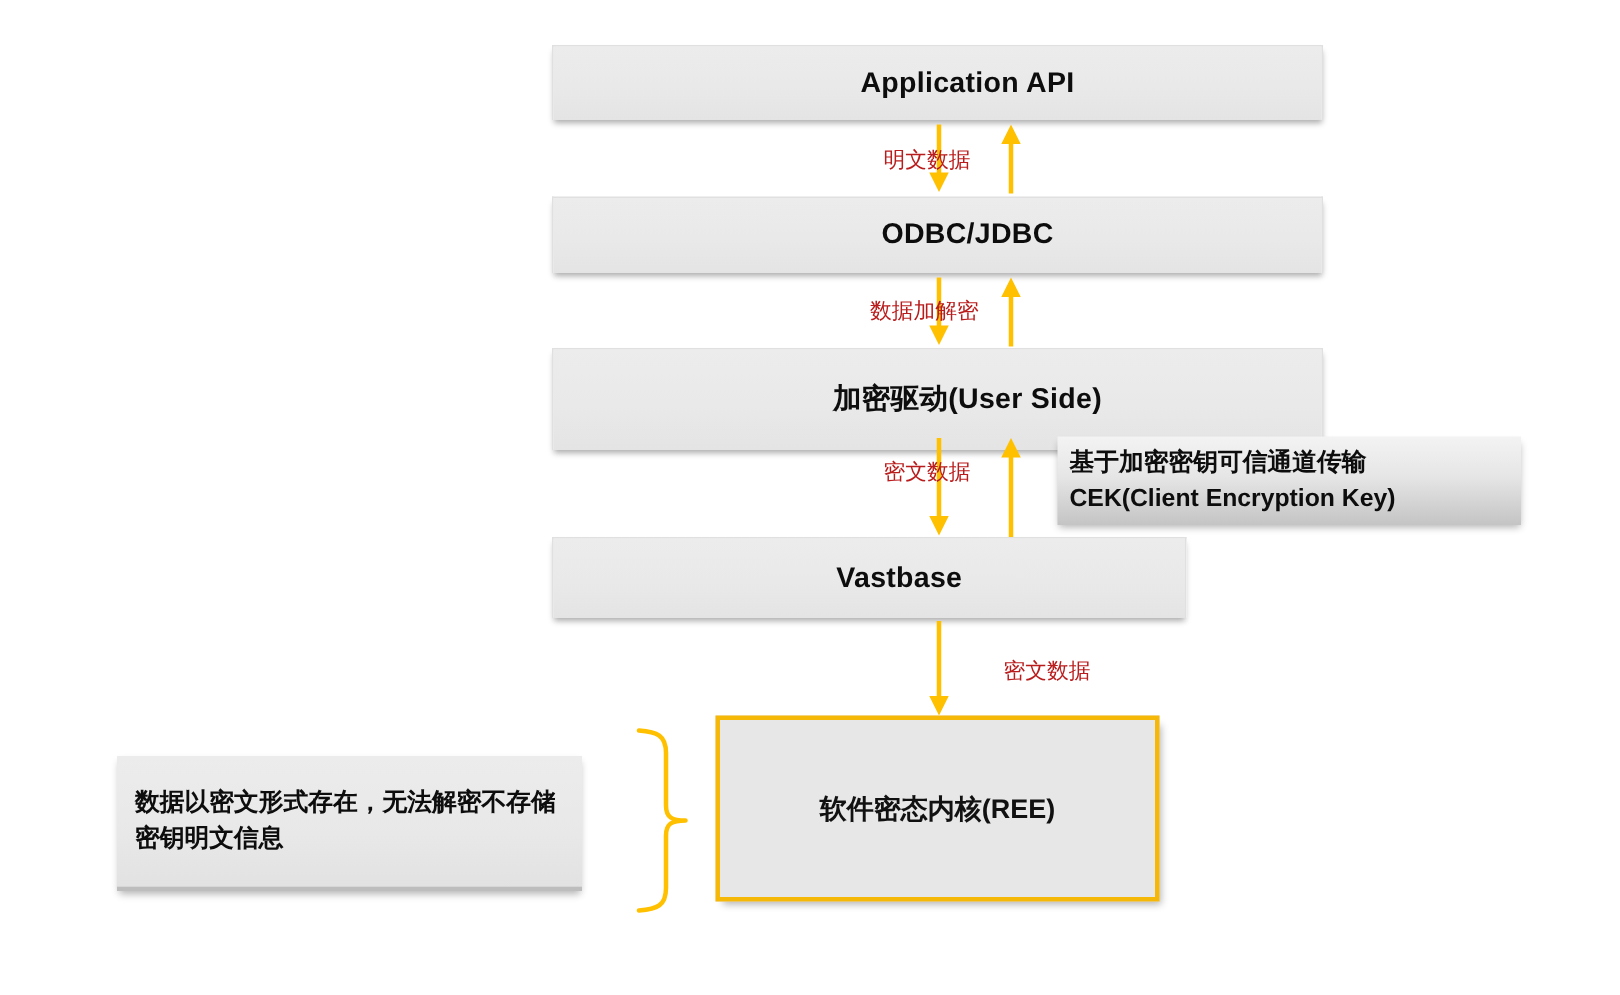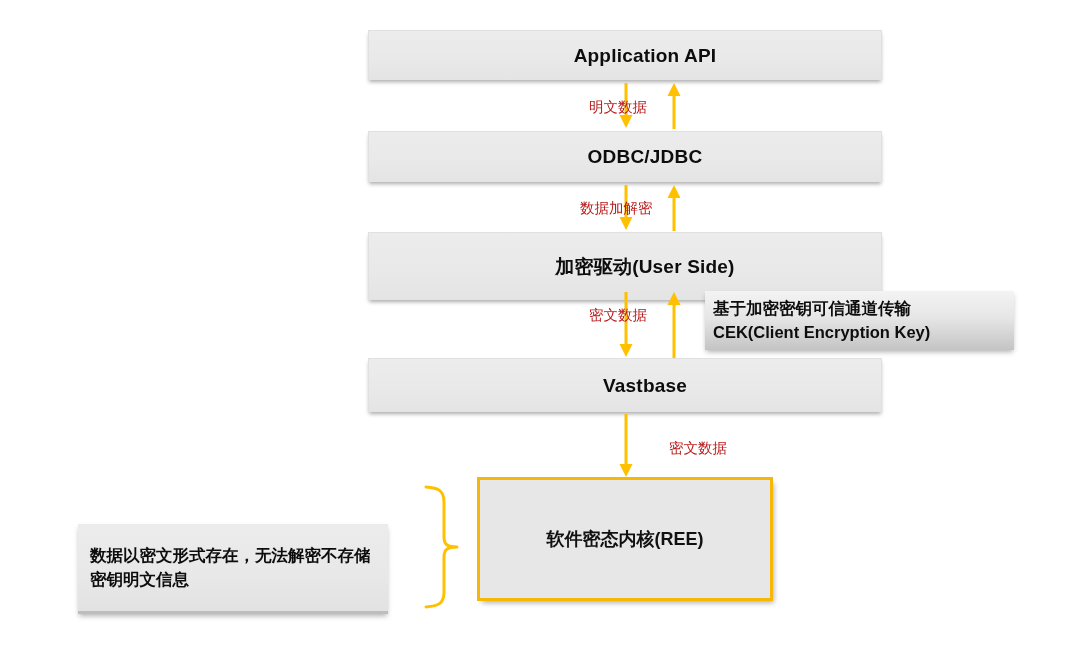--- a/index.html
+++ b/index.html
@@ -42,21 +42,21 @@
     font-weight: bold;
     letter-spacing: 0.2px;
     color: #0d0d0d;
     text-align: center;
     line-height: 1.15;
   }
 
   #box-application-api { left: 368px; top: 30px;  width: 514px; height: 50px; }
   #box-odbc-jdbc       { left: 368px; top: 131px; width: 514px; height: 51px; }
   #box-encrypt-driver  { left: 368px; top: 232px; width: 514px; height: 68px; }
-  #box-vastbase        { left: 368px; top: 358px; width: 514px; height: 54px; }
+  #box-vastbase        { left: 368px; top: 358px; width: 423px; height: 54px; }
 
   
   #box-ree {
     position: absolute;
     box-sizing: border-box;
     left: 477px; top: 477px;
     width: 296px; height: 124px;
     background: #e7e7e7;
     border: 3px solid #f6b808;
     box-shadow: 3px 4px 5px -2px rgba(0,0,0,0.3);
@@ -93,21 +93,20 @@
     background: linear-gradient(to bottom, #f3f3f3 0%, #e6e6e6 45%, #c4c4c4 100%);
     padding-left: 8px;
   }
   #note-ciphertext-storage {
     left: 78px; top: 504px;
     width: 310px; height: 90px;
     background: linear-gradient(to bottom, #ececec 0%, #e8e8e8 60%, #e2e2e2 100%);
     border-bottom: 3px solid #bdbdbd;
     padding-left: 12px;
     padding-right: 10px;
-    margin-top: 20px;
   }
 
   
   .arrow {
     position: absolute;
   }
   .arrow svg { display: block; overflow: visible; }
 
   
   .flow-label {

